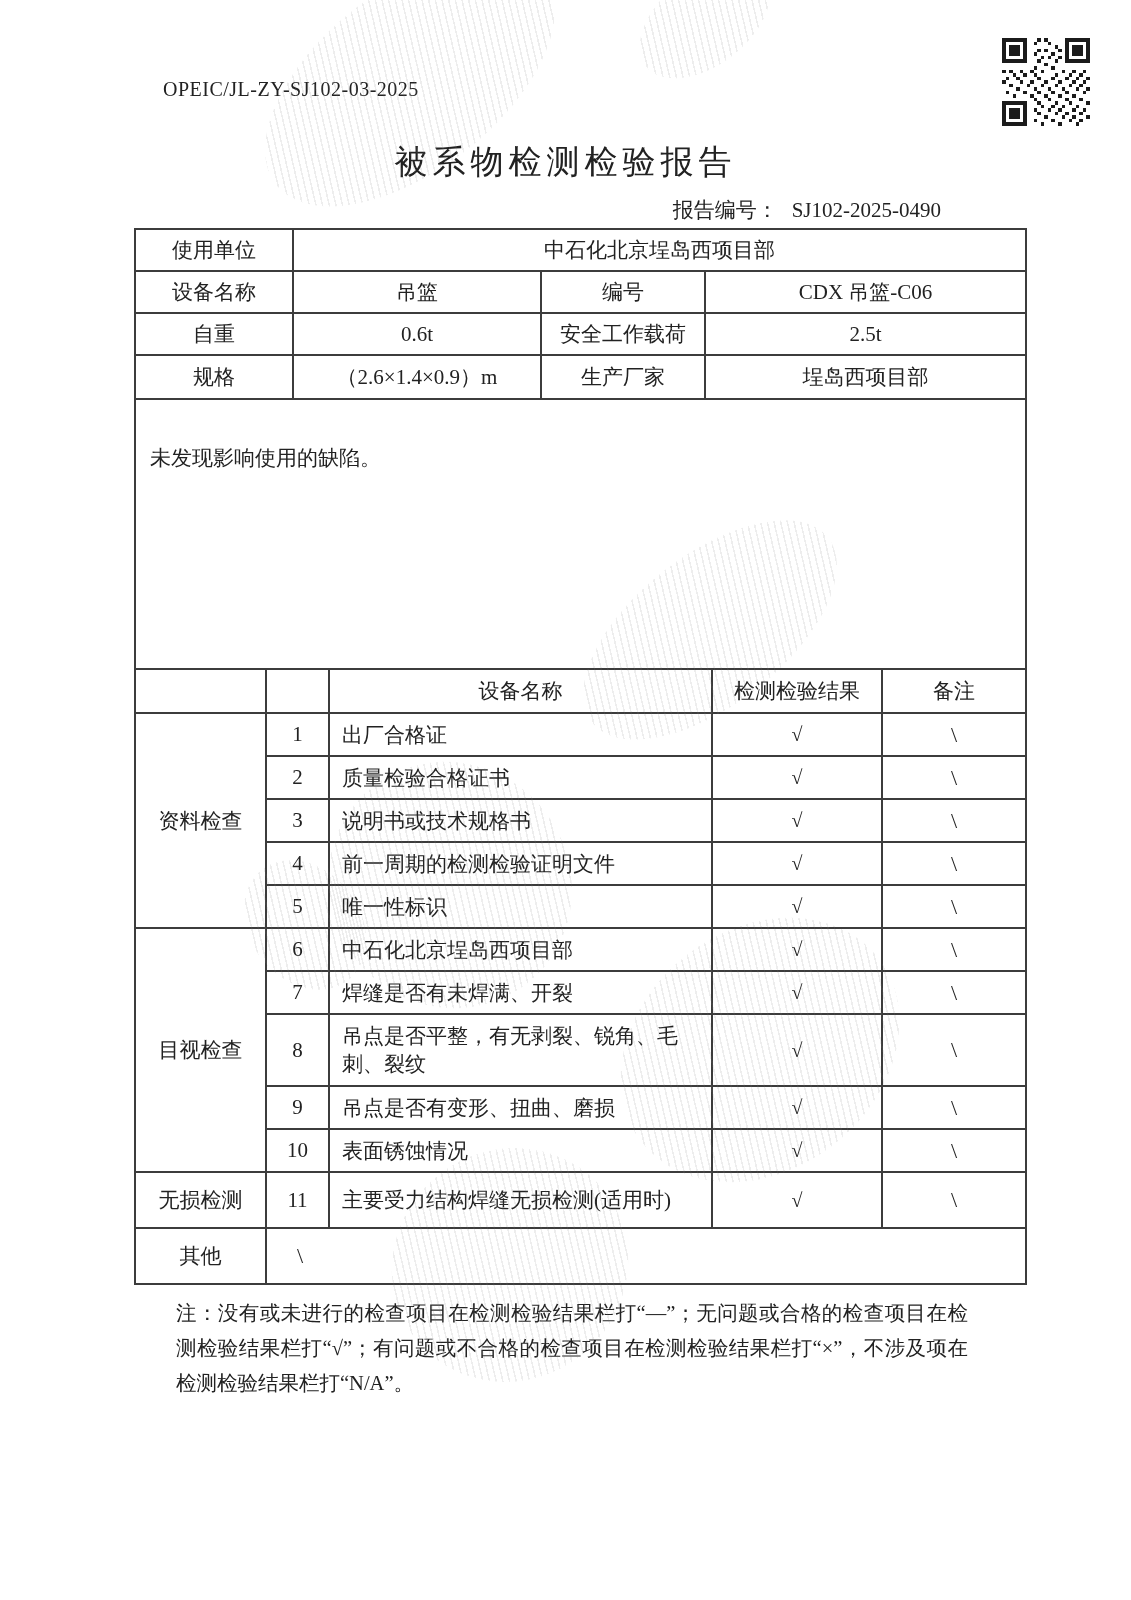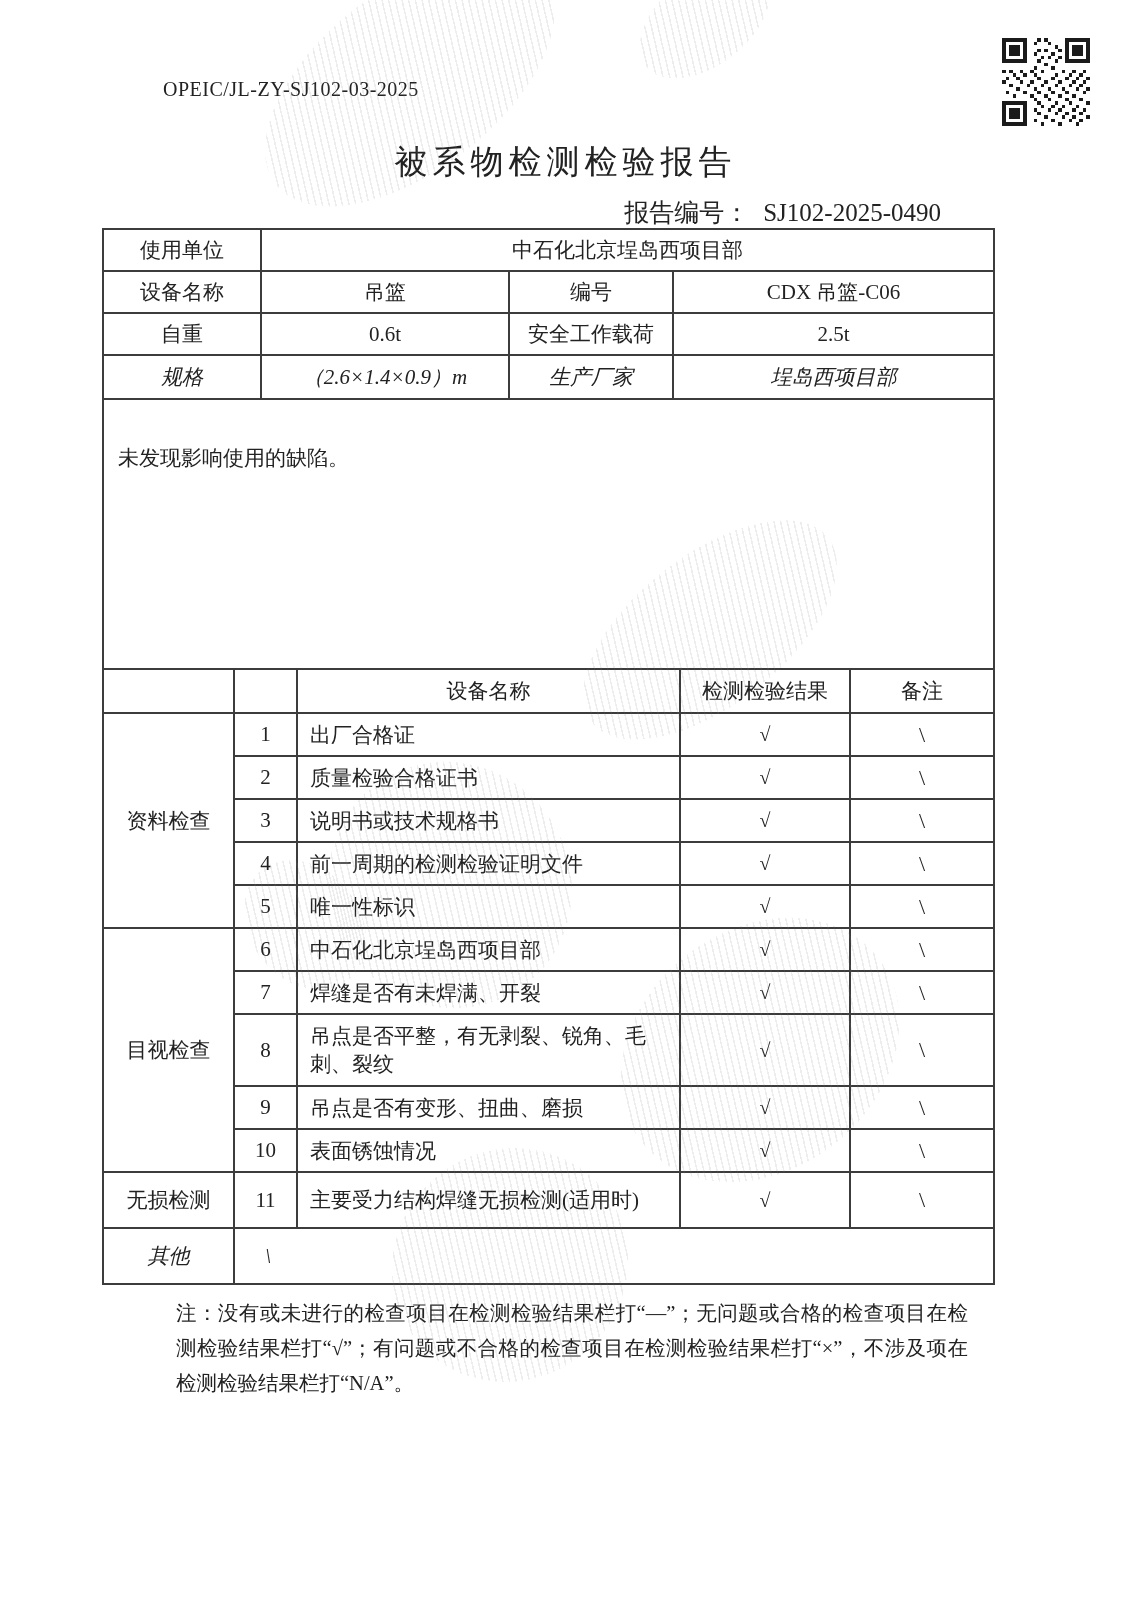--- a/index.html
+++ b/index.html
@@ -9,31 +9,31 @@
   html,body{margin:0;padding:0;background:#ffffff;}
   .sheet{
     position:relative;width:1131px;height:1404px;background:#ffffff;
     font-family:"Liberation Serif","DejaVu Serif",serif;color:var(--ink);
     overflow:hidden;
   }
   .doc-code{position:absolute;left:163px;top:78px;font-size:20px;letter-spacing:.5px;}
   .qr{position:absolute;left:1002px;top:38px;width:88px;height:88px;}
   .title{position:absolute;left:0;top:140px;width:100%;margin:0;text-align:center;
     font-size:33px;font-weight:400;letter-spacing:5px;}
-  .report-no{position:absolute;right:190px;top:196px;font-size:25px;}
+  .report-no{position:absolute;right:190px;top:196px;font-size:21px;}
   .report-no .lbl{margin-right:14px;}
 
-  .doc-body{position:absolute;left:102px;top:228px;width:893px;}
+  .doc-body{position:absolute;left:134px;top:228px;width:893px;}
 
   
   .c{display:flex;align-items:center;justify-content:center;font-size:21px;
      border-right:2px solid var(--ln);border-bottom:2px solid var(--ln);
      box-sizing:border-box;}
   .br0{border-right:none !important;}
-  .bb0{border-bottom:none !important;font-style:italic;}
+  .bb0{border-bottom:none !important;}
 
   .t1{display:grid;grid-template-columns:158px 248px 164px 319px;grid-auto-rows:42px;
       border:2px solid var(--ln);}
 
   .defect{border-left:2px solid var(--ln);border-right:2px solid var(--ln);
       height:268px;padding:12px 14px;box-sizing:border-box;font-size:21px;}
   .defect .body{margin-top:32px;}
 
   .t2{display:grid;grid-template-columns:131px 63px 383px 170px 142px;
       grid-template-rows:44px repeat(7,43px) 72px 43px 43px 56px 54px;

